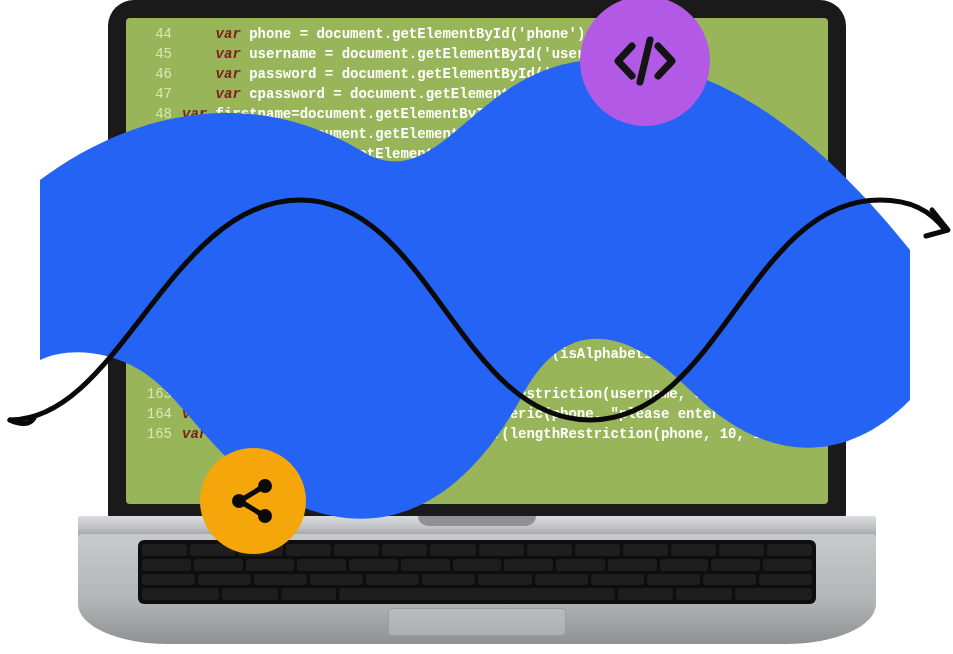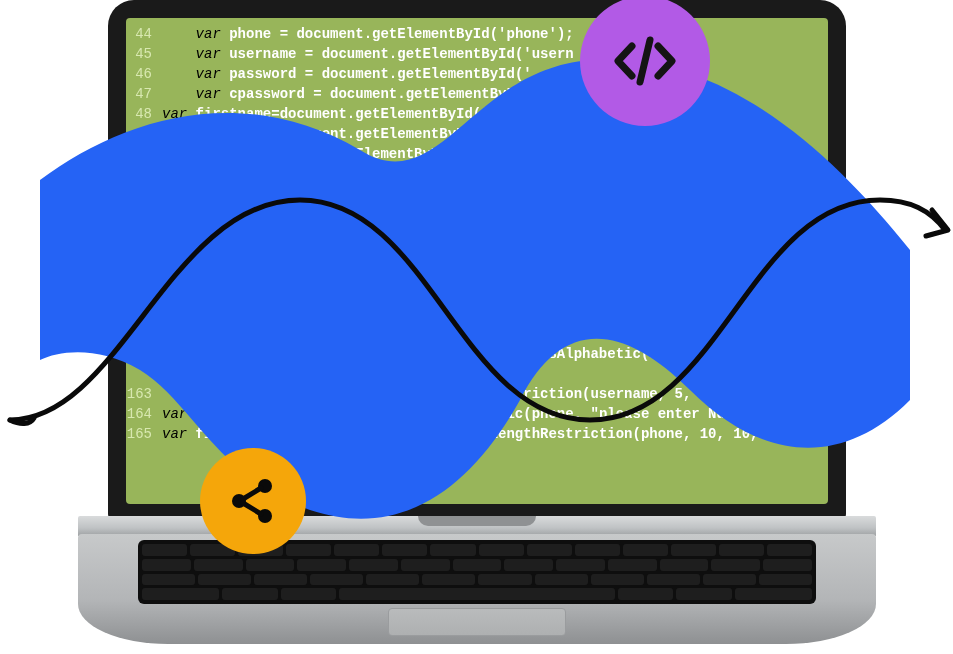--- a/index.html
+++ b/index.html
@@ -45,23 +45,24 @@
     white-space:pre;
     overflow:hidden;
   }
   .code-line { display:flex; }
   .lineno {
     width:30px; text-align:right;
     color:#d8e8b0;
     flex:0 0 30px;
     font-weight:normal;
     padding-right:4px;
+    margin-left:20px;
   }
   .code-text { padding-left:6px; }
-  .code-text .kw { color:#000000; font-style:italic; font-weight:normal; }
+  .code-text .kw { color:#7f1d1d; font-style:italic; font-weight:bold; }
   .code-text .obj { }
   
   .hinge {
     position:absolute;
     left:0; top:516px;
     width:798px; height:20px;
     background:linear-gradient(180deg,#d9dbdc 0%, #bfc2c4 60%, #9ea1a3 100%);
     border-radius:2px 2px 0 0;
   }
   .base {

